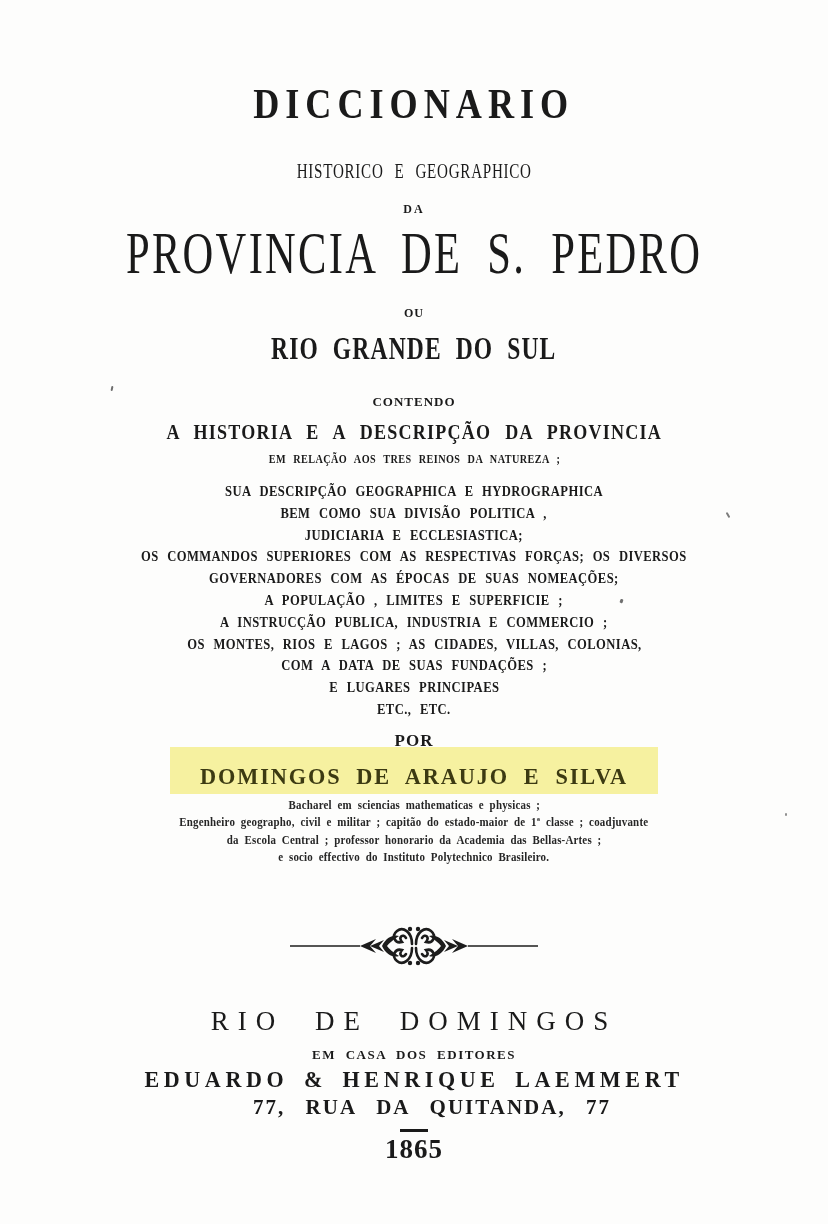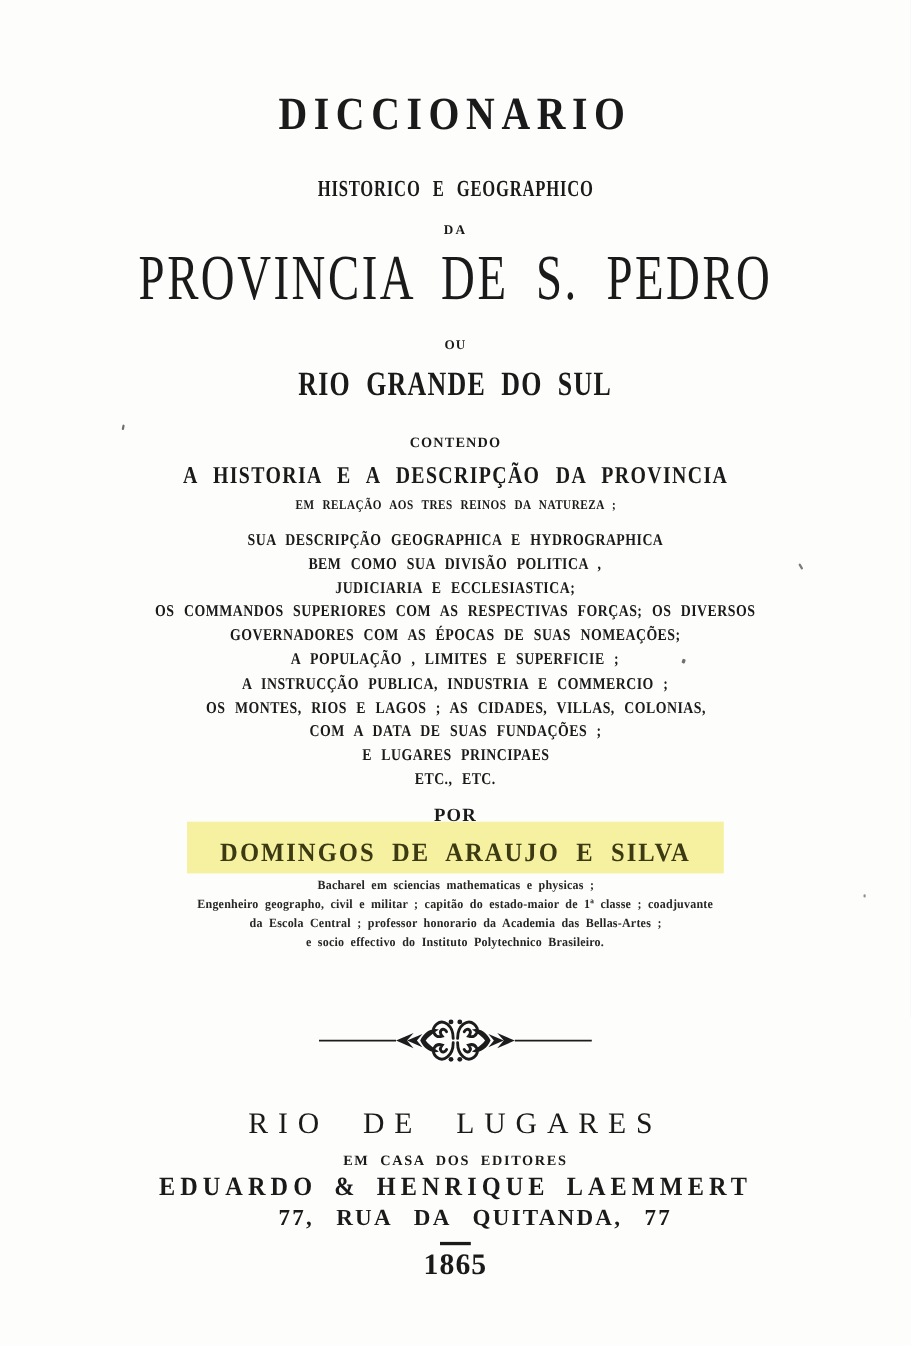--- a/index.html
+++ b/index.html
@@ -19,21 +19,21 @@
     position:absolute;left:0;right:0;
     text-align:center;
     white-space:nowrap;
   }
   
   .cx{display:inline-block;transform-origin:center;}
 
   .series-title{top:80px;font-size:42px;font-weight:700;letter-spacing:7px;}
   .series-title .cx{transform:scaleX(.86);}
 
-  .subtitle{top:159px;font-size:21px;font-weight:700;letter-spacing:1px;word-spacing:9px;}
+  .subtitle{top:159px;font-size:21px;font-weight:400;letter-spacing:1px;word-spacing:9px;}
   .subtitle .cx{transform:scaleX(.72);}
 
   .connector-da{top:202px;font-size:12px;font-weight:700;letter-spacing:2px;}
 
   .main-title{top:221px;font-size:56px;font-weight:400;letter-spacing:3px;word-spacing:16px;}
   .main-title .cx{transform:scale(.76,1.04);}
 
   .connector-ou{top:306px;font-size:12px;font-weight:700;letter-spacing:1px;}
 
   .alt-title{top:331px;font-size:31px;font-weight:700;letter-spacing:1.5px;word-spacing:9px;}
@@ -181,21 +181,21 @@
           <path d="M94,24 C98,15 106,12 111,14 C105,18 101,21 99,24 C101,27 105,30 111,34 C106,36 98,33 94,24 Z" stroke="none"></path>
           <path d="M124,22 C124,10 115,4 109,9 C103,14 107,22 114,20 C110,15 115,11 118,16" fill="none" stroke-width="2.6" stroke-linecap="round"></path>
           <path d="M124,26 C124,38 115,44 109,39 C103,34 107,26 114,28 C110,33 115,37 118,32" fill="none" stroke-width="2.6" stroke-linecap="round"></path>
           <circle cx="122" cy="7" r="2.2" stroke="none"></circle>
           <circle cx="122" cy="41" r="2.2" stroke="none"></circle>
         </g>
       </g>
     </svg>
   </div>
 
-  <div class="line imprint-city">RIO DE LUGARES</div>
+  <div class="line imprint-city">RIO DE DOMINGOS</div>
 
   <div class="line publisher-intro">EM CASA DOS EDITORES</div>
 
   <div class="line publisher-name">
     <span class="cx">EDUARDO &amp; HENRIQUE LAEMMERT</span>
   </div>
 
   <div class="line publisher-address">77, RUA DA QUITANDA, 77</div>
 
   <div class="year-rule"></div>

